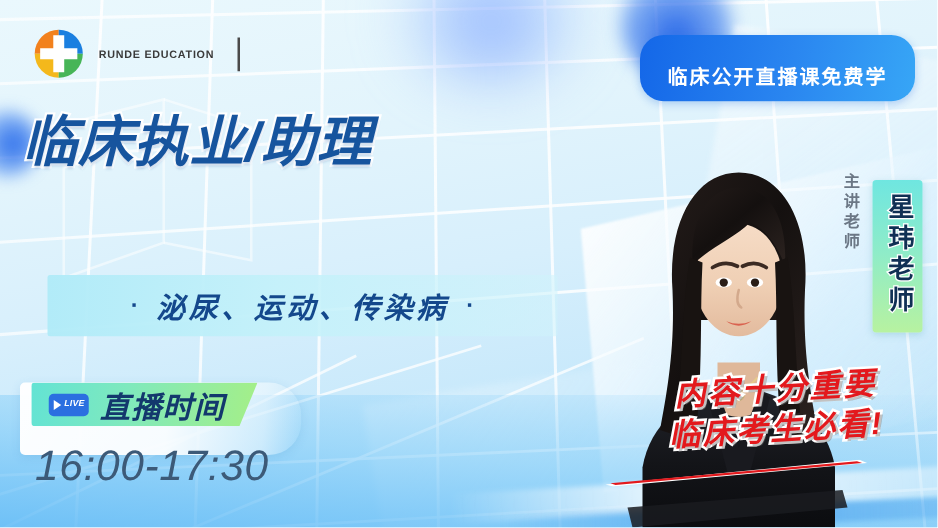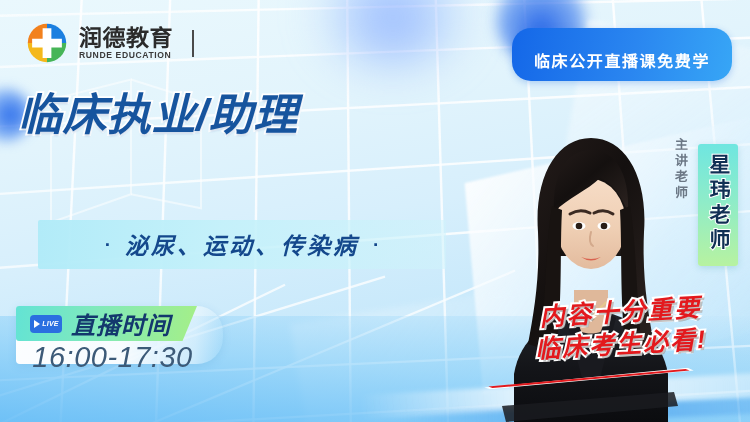--- a/index.html
+++ b/index.html
@@ -257,27 +257,28 @@
   .timebar-date {
     font-size: 27px;
     font-weight: 900;
     font-style: italic;
     color: #14488c;
     letter-spacing: 0.5px;
     margin-left: 16px;
     white-space: nowrap;
   }
   .timebar-hours {
-    font-size: 29px;
+    font-size: 34px;
     font-weight: 500;
     font-style: italic;
     color: #3c5a78;
     letter-spacing: 0.5px;
     margin-left: 12px;
     white-space: nowrap;
+    margin-top: 13px;
   }
 
   
   .person {
     position: absolute;
     left: 496px; top: 106px;
     width: 185px; height: 316px;
     z-index: 8;
   }
 
@@ -479,21 +480,20 @@
       </defs>
       <g clip-path="url(#circClip)">
         <rect x="0" y="0" width="24" height="24" fill="#f2811d"></rect>
         <rect x="24" y="0" width="24" height="24" fill="#1b7fe0"></rect>
         <rect x="0" y="24" width="24" height="24" fill="#f4b81b"></rect>
         <rect x="24" y="24" width="24" height="24" fill="#46b557"></rect>
       </g>
       <path d="M19 7 h10 v12 h12 v10 h-12 v12 h-10 v-12 h-12 v-10 h12 Z" fill="#ffffff"></path>
     </svg>
     <div class="logo-text-wrap">
-      <div class="logo-cn">润德教育</div>
       <div class="logo-en">RUNDE EDUCATION</div>
     </div>
     <div class="logo-divider"></div>
   </div>
 
   <div class="top-badge">临床公开直播课免费学</div>
 
   <div class="headline">
     <div class="h-line1">临床执业/助理</div>
   </div>

